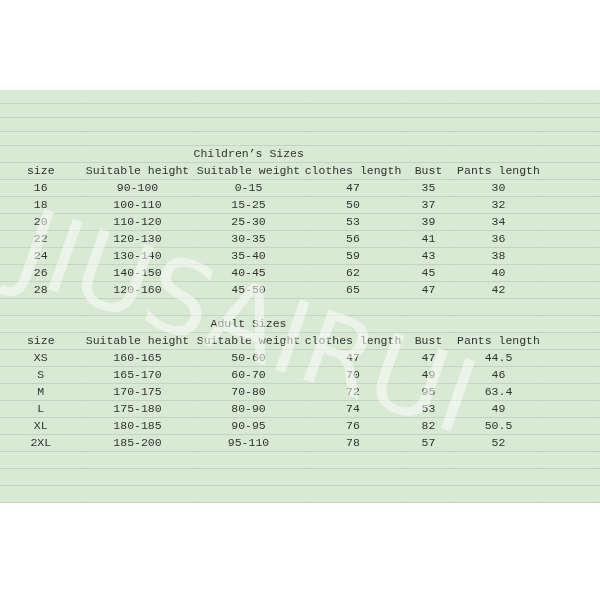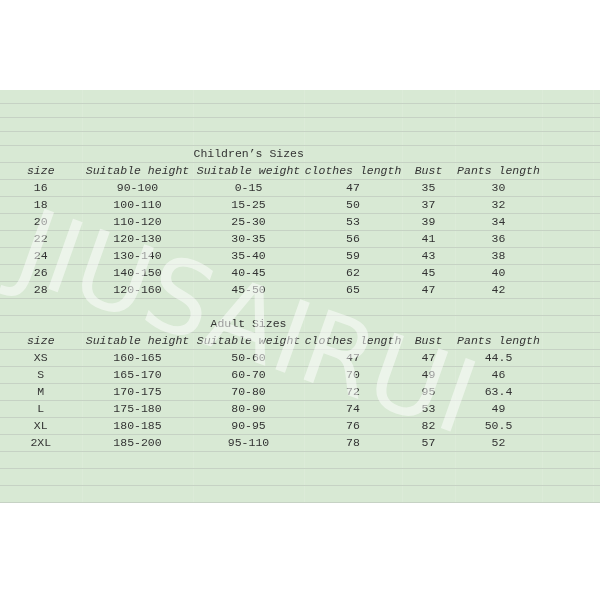--- a/index.html
+++ b/index.html
@@ -18,21 +18,21 @@
     padding:0;margin:0;
     font-size:11.5px;color:#333333;
     text-align:center;vertical-align:middle;
     white-space:nowrap;overflow:visible;
     background:transparent;
   }
   table.grid td:last-child{border-right:none;}
   tr.r-top td{height:13px;line-height:13px;}
   tr.r-std td{height:16px;line-height:16px;}
   td.title-cell{font-size:11.5px;color:#2e2e2e;}
-  td.header-cell{color:#2e2e2e;font-style:italic;}
+  td.header-cell{color:#2e2e2e;}
   .watermark{
     position:absolute;left:42px;top:186px;z-index:9;
     font-family:"DejaVu Sans",sans-serif;
     font-size:102px;font-weight:normal;
     color:rgba(255,255,255,0.52);
     transform:rotate(19.5deg);transform-origin:0 0;
     white-space:nowrap;pointer-events:none;
     letter-spacing:0px;
   }
 </style>

